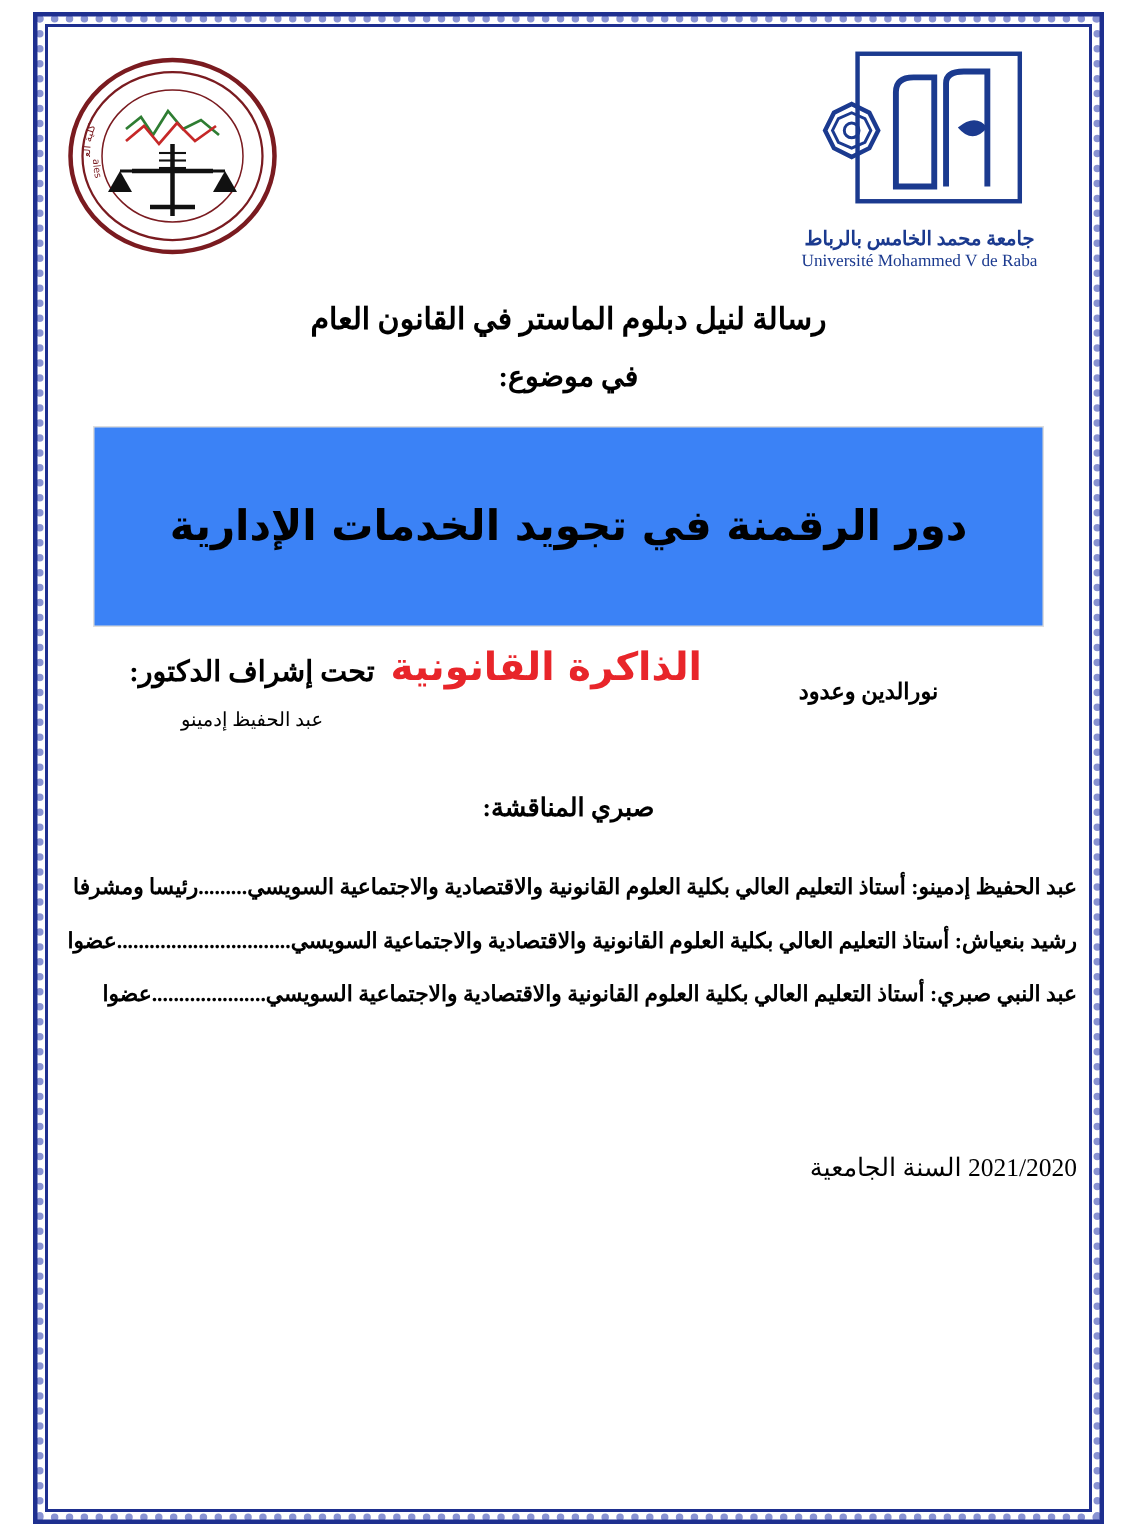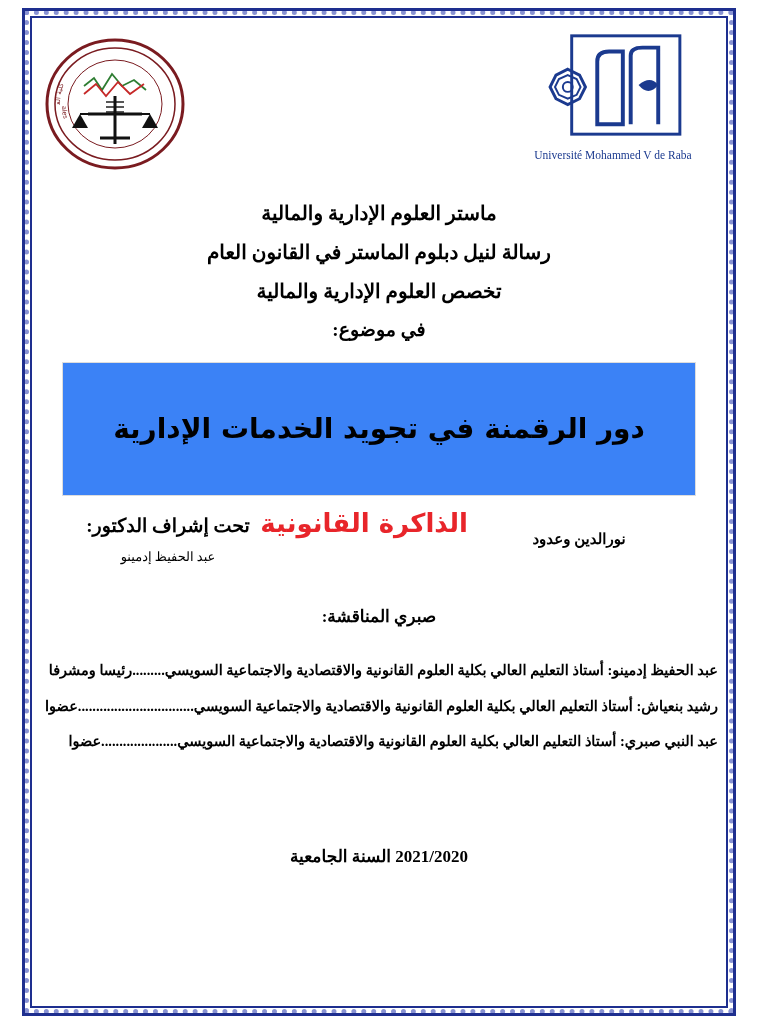--- a/index.html
+++ b/index.html
@@ -192,24 +192,23 @@
   .jury-list div {
     font-size: 14.5px;
     font-weight: bold;
     text-align: right;
     line-height: 2.45;
     white-space: nowrap;
   }
 
   
   .year {
-    text-align: center;
     margin-top: 86px;
     font-size: 17px;
-    font-weight: bold;
+    font-weight: normal;
   }
   .year .num {
     direction: ltr;
     unicode-bidi: embed;
   }
 </style>
 </head>
 <body>
 
 <div class="page">
@@ -263,28 +262,27 @@
           <path d="M84 100 L84 36 Q84 26 96 26 L110 26 L110 100 Z" fill="none" stroke="#1b3a8f" stroke-width="4"></path>
           <path d="M118 100 L118 30 Q118 22 130 22 L146 22 L146 100" fill="none" stroke="#1b3a8f" stroke-width="4"></path>
           <path d="M126 60 q12 -10 20 0 q-10 12 -20 0 Z" fill="#1b3a8f"></path>
 
           <g transform="translate(36,44)">
             <polygon points="18,0 30,6 36,18 30,30 18,36 6,30 0,18 6,6" fill="none" stroke="#1b3a8f" stroke-width="3"></polygon>
             <polygon points="18,6 27,10 31,18 27,26 18,30 9,26 5,18 9,10" fill="none" stroke="#1b3a8f" stroke-width="2"></polygon>
             <circle cx="18" cy="18" r="5" fill="none" stroke="#1b3a8f" stroke-width="2"></circle>
           </g>
         </svg>
+        <div class="uni-name-ar">جامعة محمد الخامس بالرباط</div>
         <div class="uni-name-fr">Université Mohammed V de Raba</div>
       </div>
     </div>
 
     <div class="head-lines">
-      <div>ماستر العلوم الإدارية والمالية</div>
       <div>رسالة لنيل دبلوم الماستر في القانون العام</div>
-      <div>تخصص العلوم الإدارية والمالية</div>
       <div class="subject-line">في موضوع:</div>
     </div>
 
     <div class="title-box">
       <div class="title-text">دور الرقمنة في تجويد الخدمات الإدارية</div>
     </div>
 
     <div class="people-row">
 
       <div class="stamp">الذاكرة القانونية</div>

